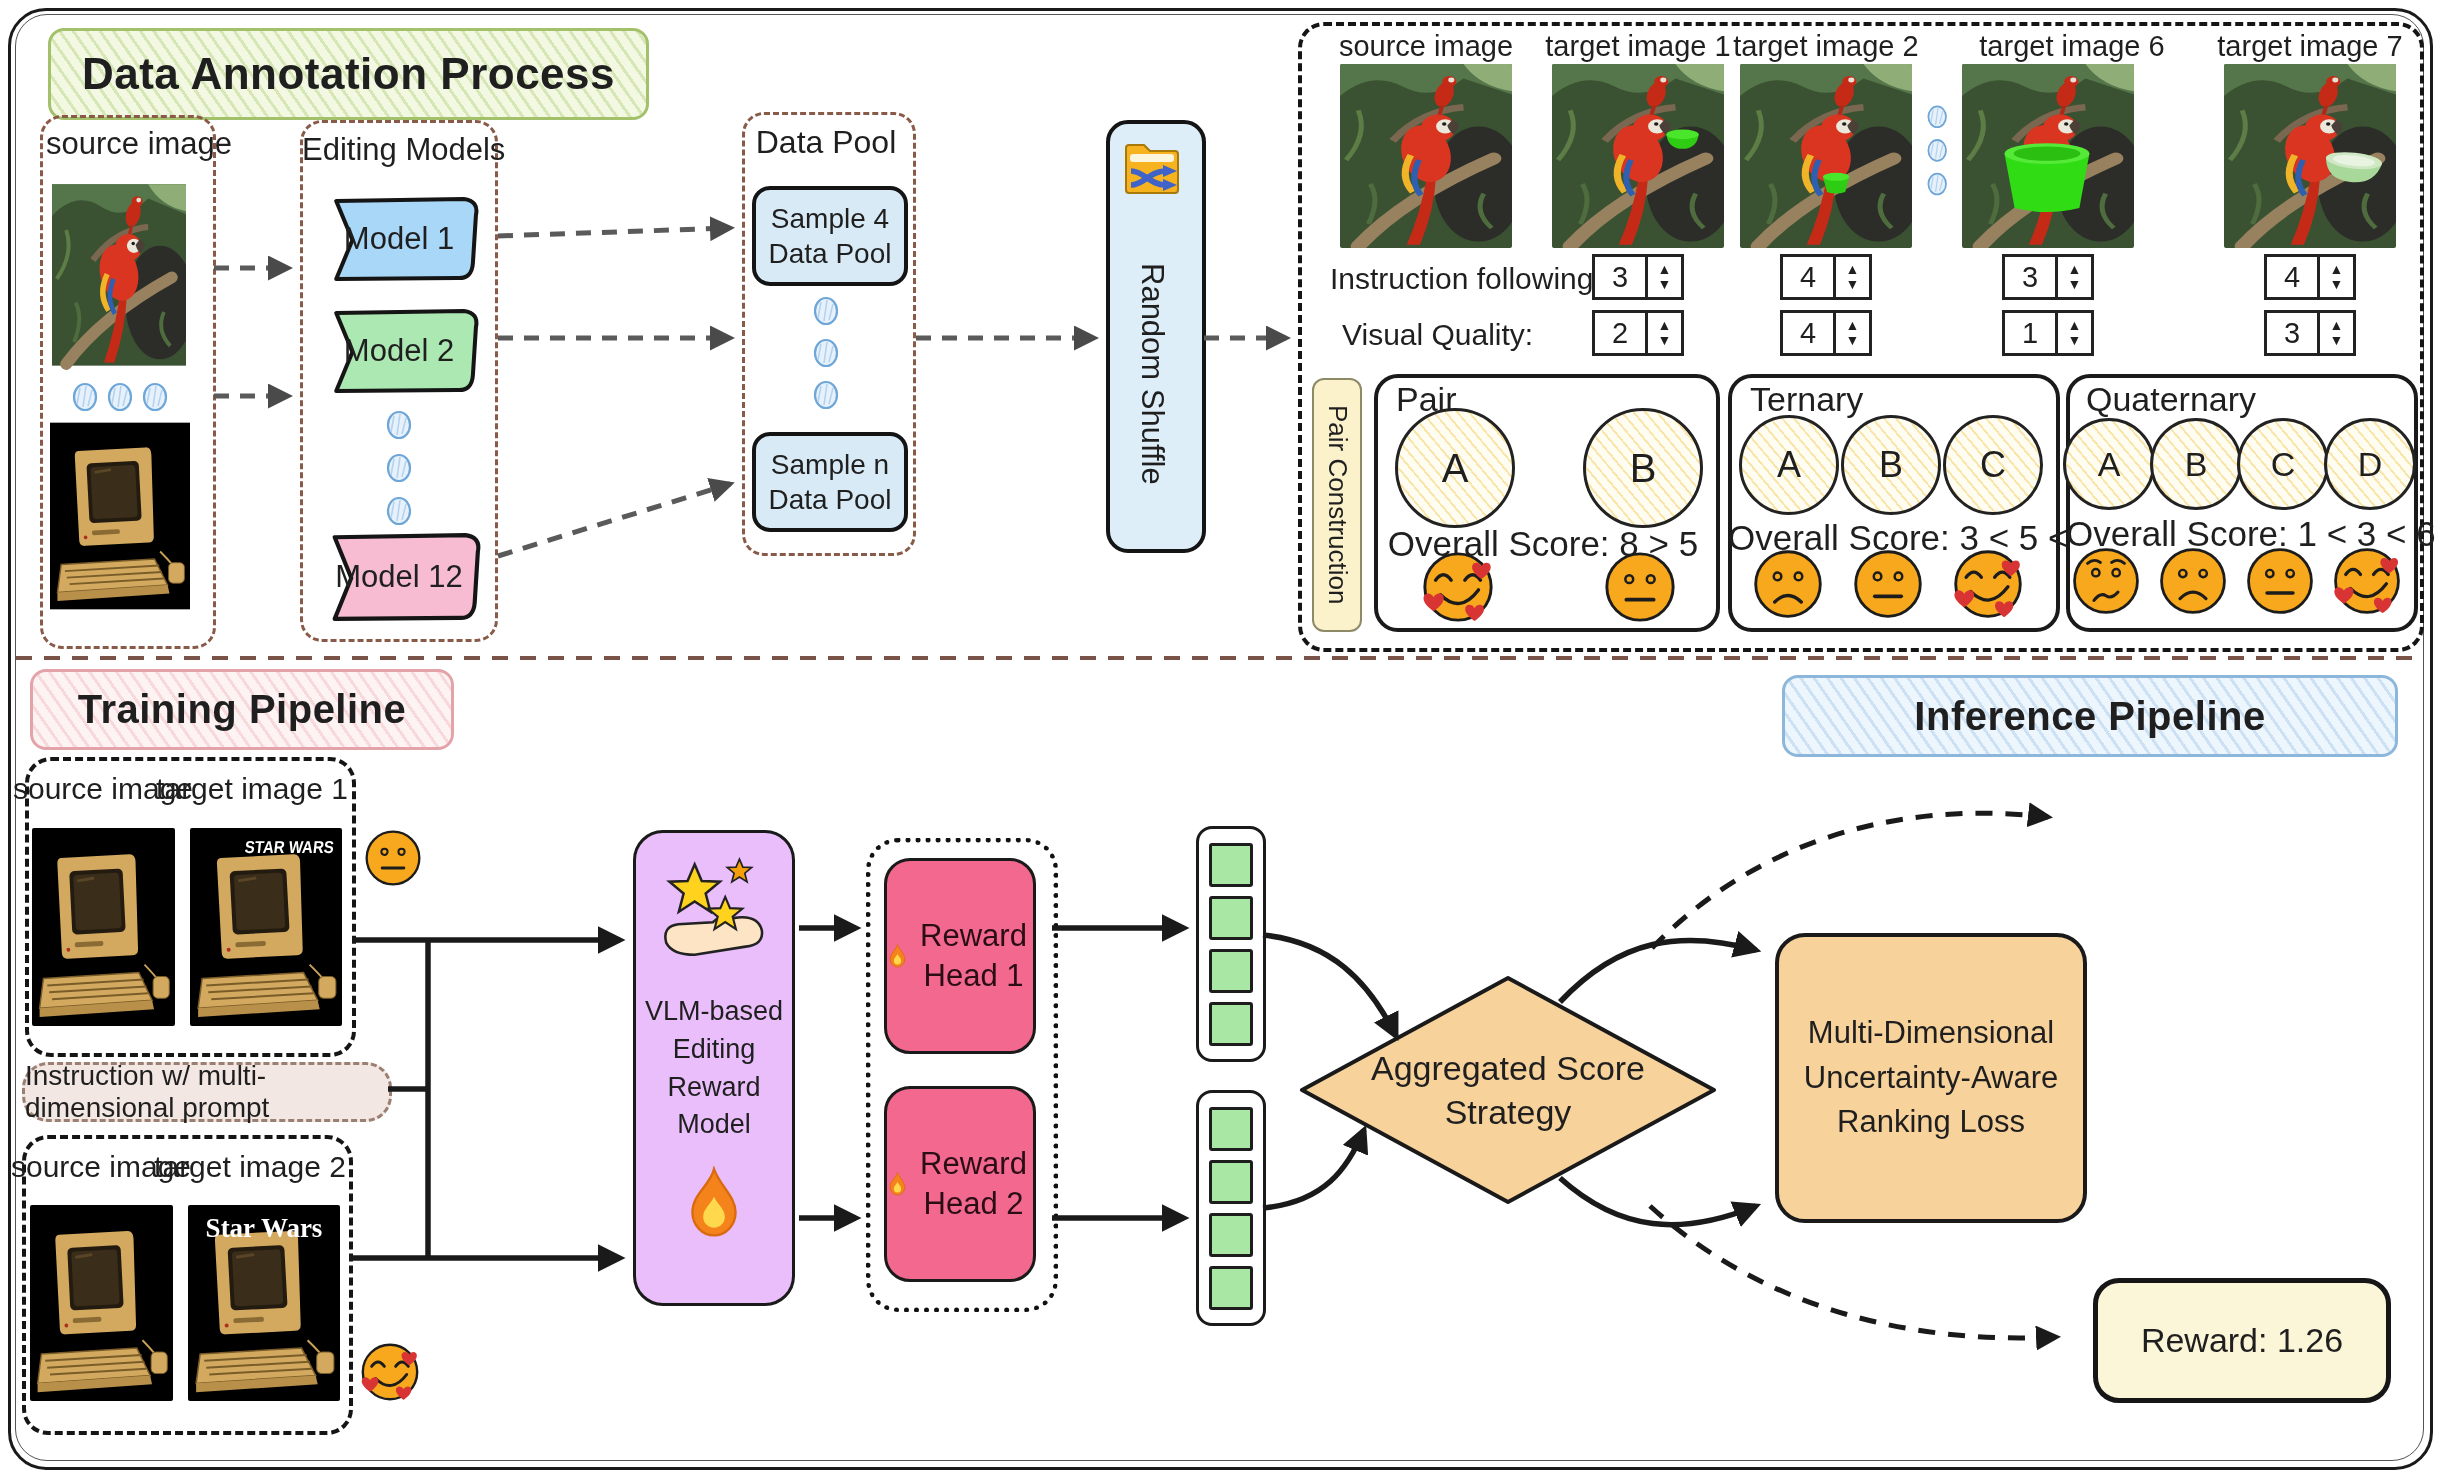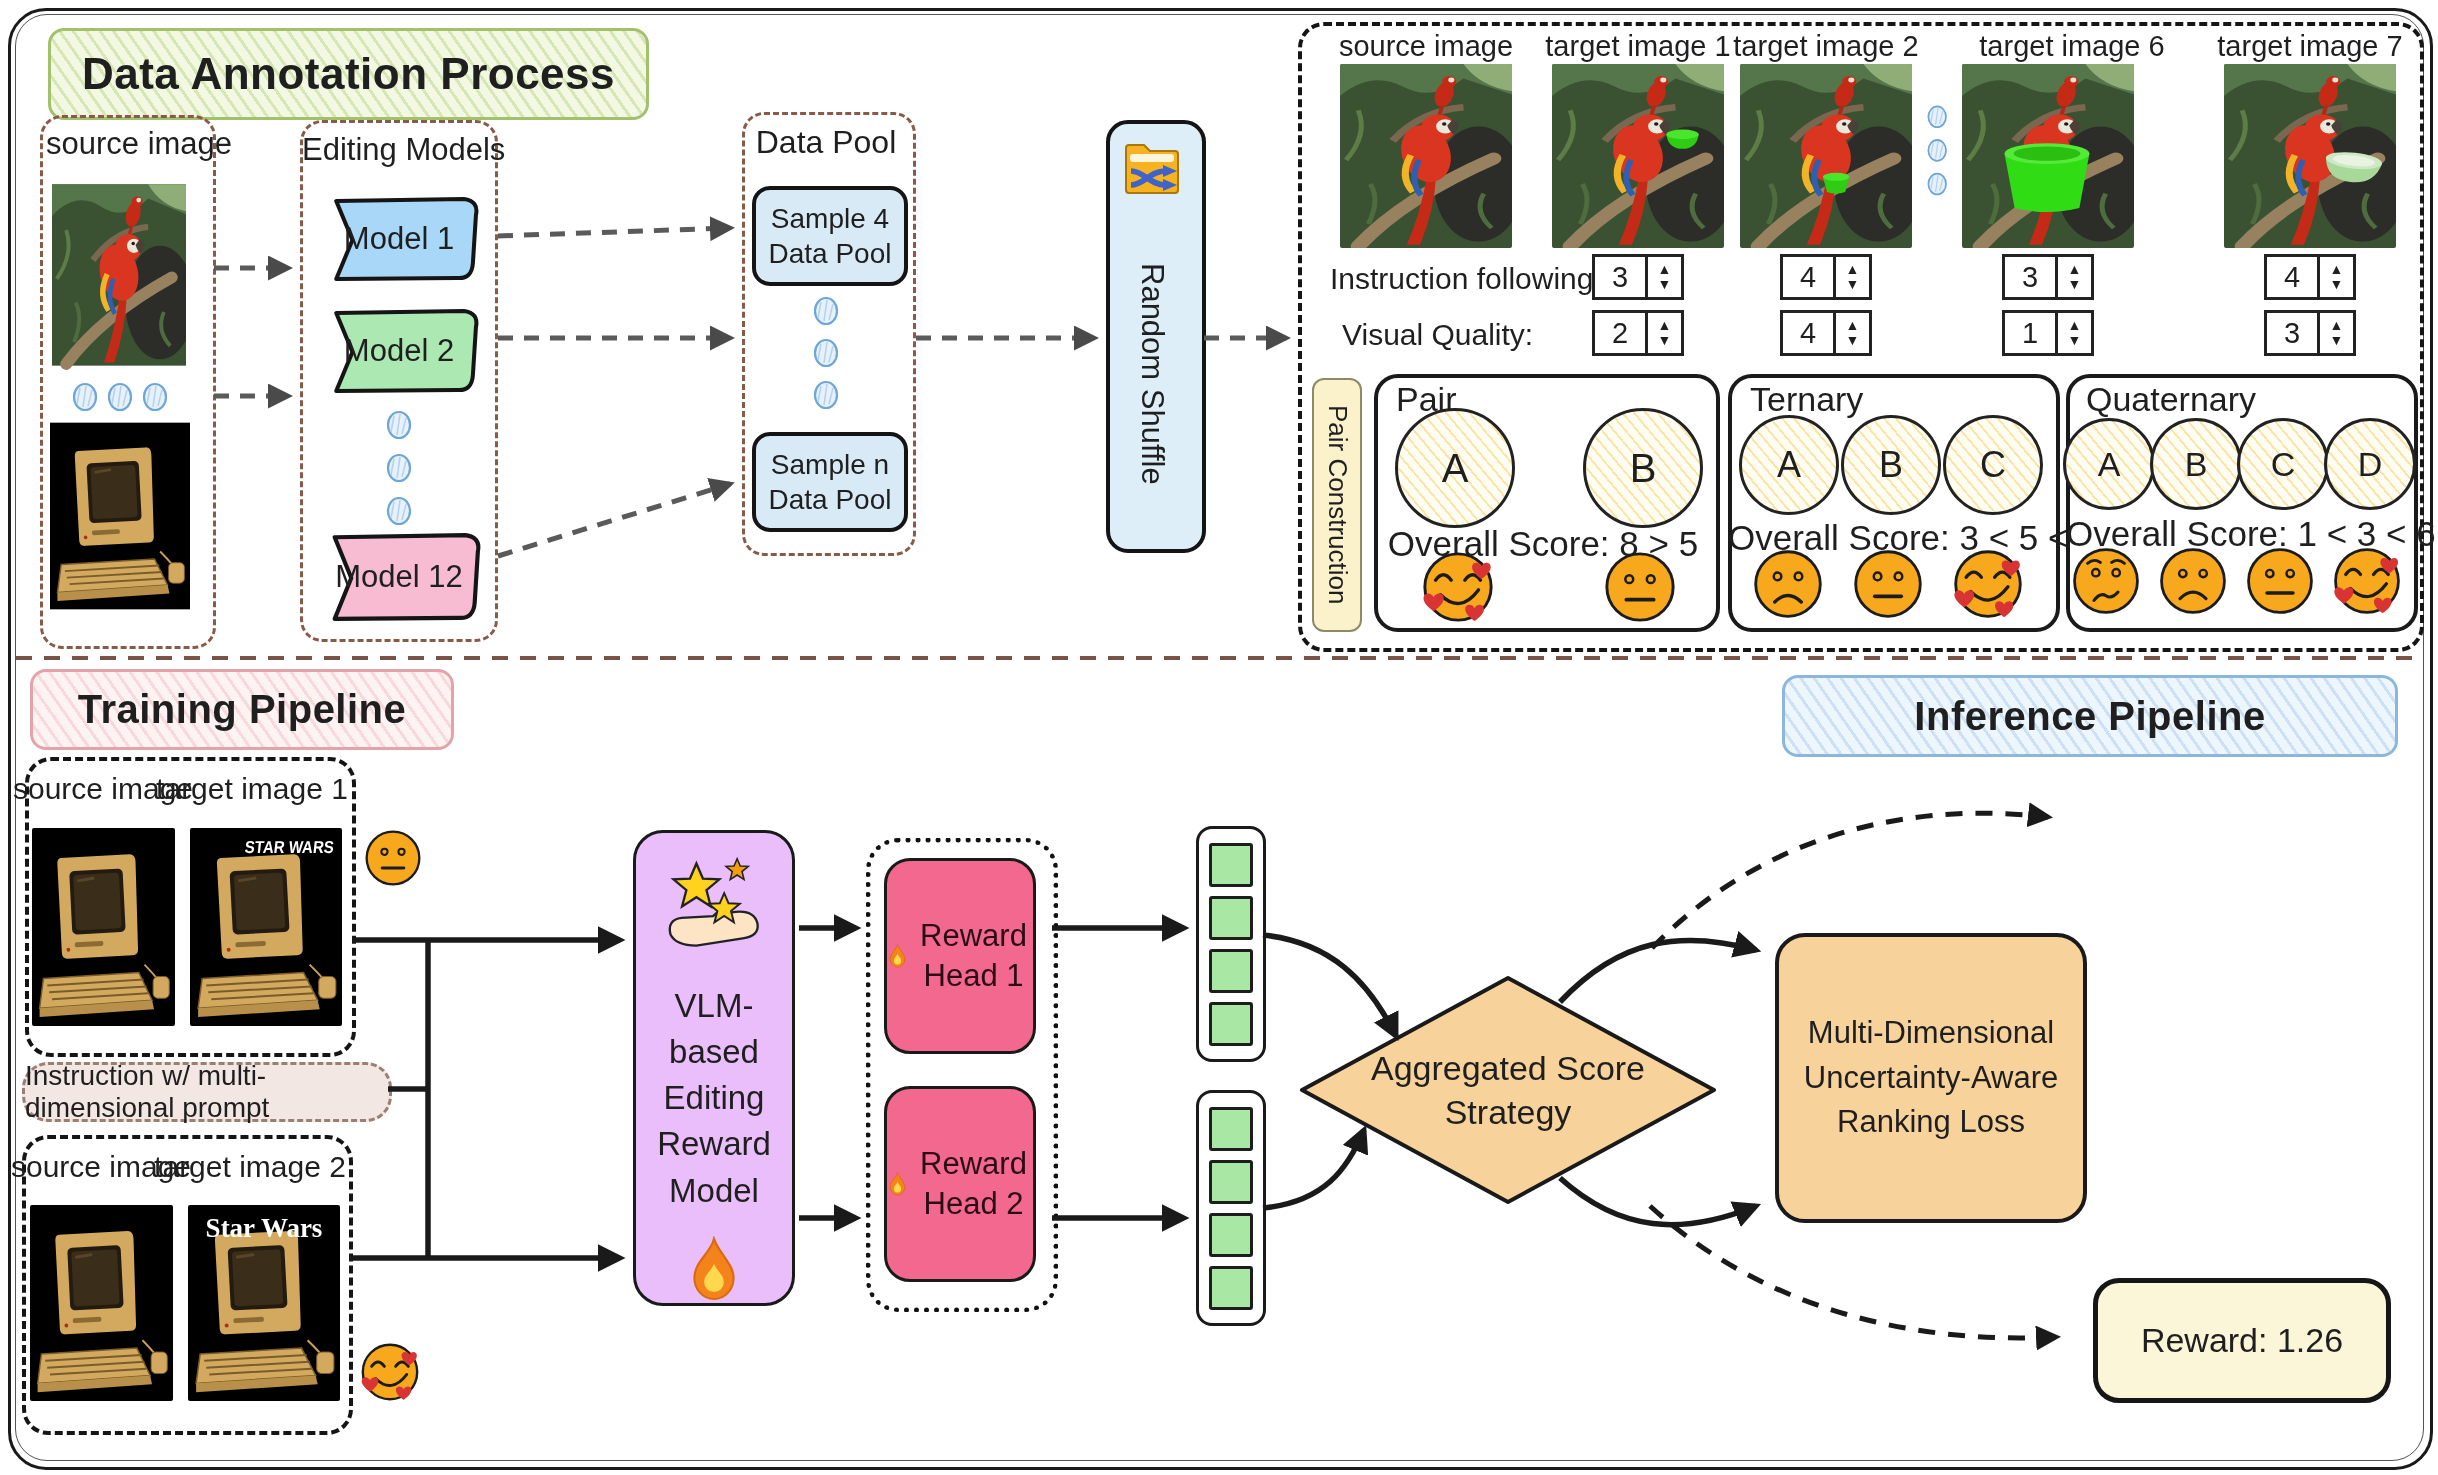--- a/index.html
+++ b/index.html
@@ -27,21 +27,21 @@
   .spin-val{width:56px;height:46px;background:#fff;border:3px solid #222;display:flex;align-items:center;justify-content:center;font-size:29px;box-sizing:border-box;}
   .spin-btns{width:36px;height:46px;background:#fff;border:3px solid #222;border-left:none;display:flex;flex-direction:column;align-items:center;justify-content:center;font-size:14px;line-height:1.05;box-sizing:border-box;cursor:pointer;}
   .group-box{background:#fff;border:4px solid #1a1a1a;border-radius:24px;}
   .group-title{font-size:34px;font-weight:500;}
   .hatch-circle{border:3.5px solid #222;border-radius:50%;background:#fffdf2 repeating-linear-gradient(50deg, rgba(243,210,110,.55) 0 2px, transparent 2px 9px);display:flex;align-items:center;justify-content:center;font-size:40px;}
   .score-text{font-size:35px;font-weight:500;text-align:center;white-space:nowrap;}
   .pc-label{background:#fbf2cb;border:2.5px solid #8d8a68;border-radius:12px;display:flex;align-items:center;justify-content:center;font-size:26px;}
   .pink-head{background:#f2688e;border:3px solid #1a1a1a;border-radius:26px;display:flex;flex-direction:row;align-items:center;justify-content:center;gap:6px;}
   .pink-head .txt{font-size:31px;text-align:center;line-height:1.3;color:#2b0d16;}
   .vlm-box{background:#e9befa;border:3px solid #1a1a1a;border-radius:30px;display:flex;flex-direction:column;align-items:center;justify-content:flex-start;padding-top:22px;box-sizing:border-box;}
-  .vlm-text{font-size:33px;text-align:center;line-height:1.4;width:150px;}
+  .vlm-text{font-size:27px;text-align:center;line-height:1.4;width:150px;}
   .stack{background:#fff;border:3.5px solid #1a1a1a;border-radius:16px;display:flex;flex-direction:column;align-items:center;justify-content:center;gap:9px;}
   .sq{width:44px;height:44px;background:#a9e8a4;border:3px solid #1d1d1d;border-radius:3px;box-sizing:border-box;}
   .loss-box{background:#f8d29b;border:4px solid #1a1a1a;border-radius:30px;display:flex;align-items:center;justify-content:center;text-align:center;font-size:31px;line-height:1.45;padding:0 14px;box-sizing:border-box;}
   .reward-box{background:#fbf6d8;border:5px solid #161616;border-radius:26px;display:flex;align-items:center;justify-content:center;font-size:34px;}
   .diamond-label{display:flex;align-items:center;justify-content:center;text-align:center;font-size:34px;line-height:1.3;}
   .instr-box{background:#f2e7e3;border:3px dashed #9b7f72;border-radius:26px;display:flex;align-items:center;justify-content:center;font-size:28px;}
   .overlay-sw1{position:absolute;top:10px;right:8px;color:#fff;font-weight:800;font-size:15px;letter-spacing:0px;transform:skewX(-6deg) scaleY(1.15);}
   .overlay-sw2{position:absolute;top:8px;left:0;width:100%;text-align:center;color:#fff;font-family:"Liberation Serif", serif;font-size:27px;font-weight:600;}
 </style>
 </head>

